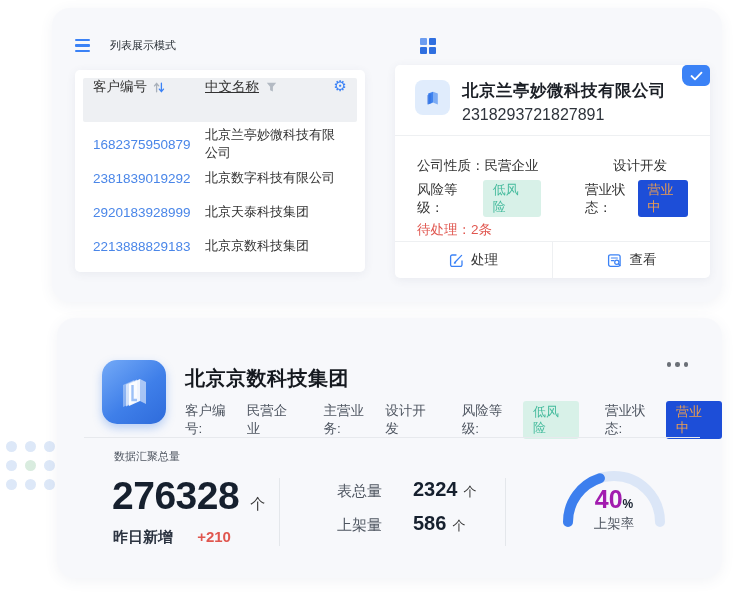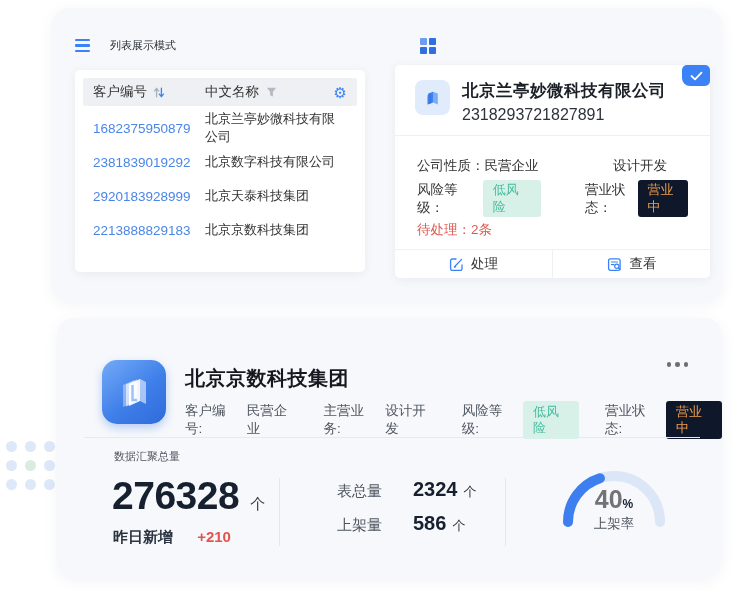--- a/index.html
+++ b/index.html
@@ -25,24 +25,24 @@
   .list-icon { display:flex; flex-direction:column; gap:3px; width:15px; }
   .list-icon i { height:2.4px; border-radius:1px; background:#3b82f6; }
   
   .grid-icon { display:grid; grid-template-columns:7px 7px; grid-gap:2px; }
   .grid-icon i { width:7px; height:7px; border-radius:1px; background:#2f6fe0; }
   .grid-icon i:first-child { background:#6d9df0; }
 
   
   .table-card { position:absolute; left:23px; top:62px; width:290px; height:202px;
     background:#fff; border-radius:5px; box-shadow:0 2px 10px rgba(60,80,120,.08); }
-  .t-head { margin:8px 8px 0; height:28px; background:#eef0f3; border-radius:2px;
-    display:flex; align-items:center; padding:0 10px; font-size:13.5px; color:#333; }
+  .t-head { margin:8px 8px 0; height:44px; background:#eef0f3; border-radius:2px;
+    display:flex; align-items:flex-start; padding:0 10px; font-size:13.5px; color:#333; }
   .t-col-id { width:112px; display:flex; align-items:center; gap:6px; }
-  .t-col-name { flex:1; display:flex; align-items:center; gap:7px; }
+  .t-col-name { flex:1; display:flex; align-items:center; gap:7px;text-decoration:underline; }
   .gear { font-size:15px; color:#3b82f6; line-height:1; cursor:pointer; }
   .t-body { padding:5px 8px 0; }
   .t-row { height:34px; display:flex; align-items:center; padding:0 10px; font-size:13.5px; }
   .t-id { width:112px; color:#4a86e8; }
   .t-name { flex:1; color:#333; font-size:13px; }
 
   
   .company-card { position:absolute; left:343px; top:57px; width:315px; height:213px;
     background:#fff; border-radius:5px; box-shadow:0 2px 10px rgba(60,80,120,.08); }
   .check-tag { position:absolute; top:0; right:0; width:28px; height:21px;
@@ -54,22 +54,22 @@
   .card-title { font-size:16.5px; font-weight:bold; color:#1b1f26; letter-spacing:.5px; }
   .card-code { font-size:16px; color:#2e333b; margin-top:4px; }
   .card-divider { border-top:1px solid #eef0f2; margin:11px 0 0; }
   .card-fields { padding:13px 22px 0; font-size:13.5px; color:#333; }
   .cf-row { display:flex; height:33px; align-items:center;gap:44px; }
   .cf-item { display:flex; align-items:center; }
   .cf-item.first { width:152px; }
   .pending { padding-left:22px; margin-top:6px; font-size:13.5px; color:#e0564f; }
   .badge { display:inline-block; padding:2.5px 10px; border-radius:3px; font-size:13px; line-height:1.25; }
   .badge.green { background:#d8f1e8; color:#45bb9d; }
-  .badge.orange { background:#0f172a; color:#ee9e4f; }
-  .card-actions { position:absolute; left:0; right:0; bottom:0; height:29px;
+  .badge.orange { background:#1d4ed8; color:#ee9e4f; }
+  .card-actions { position:absolute; left:0; right:0; bottom:0; height:37px;
     border-top:1px solid #eef0f2; display:flex; }
   .action-btn { flex:1; display:flex; align-items:center; justify-content:center;
     gap:7px; font-size:13.5px; color:#333; cursor:pointer; }
   .action-btn.first { border-right:1px solid #eef0f2; }
 
   
   .bottom-container { position:absolute; left:57px; top:318px; width:665px; height:260px;
     background:#f7f8fb; border-radius:18px; box-shadow:0 3px 14px rgba(70,90,130,.07); }
   .big-logo { position:absolute; left:45px; top:42px; width:64px; height:64px;
     border-radius:15px; background:linear-gradient(140deg,#74aaf7 0%,#3f7fe9 55%,#2e6bdb 100%);
@@ -94,21 +94,21 @@
   .vdiv.one { left:222px; } .vdiv.two { left:448px; }
   .pair-block { position:absolute; left:280px; top:160px; }
   .pair { display:flex; align-items:baseline; height:34px; }
   .pair .lbl { font-size:15px; color:#4e5560; width:62px; }
   .pair .val { font-size:20px; font-weight:bold; color:#16202e; margin-left:14px; }
   .pair .unit { font-size:13px; color:#333; margin-left:6px; }
 
   .gauge { position:absolute; left:498px; top:146px; width:118px; height:70px; }
   .gauge svg { position:absolute; left:0; top:0; }
   .gauge-text { position:absolute; left:0; right:0; top:21px; text-align:center; }
-  .gauge-val { font-size:25px; font-weight:bold; color:#737373; }
+  .gauge-val { font-size:25px; font-weight:bold; color:#a21caf; }
   .gauge-pct { font-size:12px; font-weight:bold; color:#16202e; }
   .gauge-lbl { font-size:13.5px; color:#4e5560; margin-top:1px; }
 </style>
 </head>
 <body>
 
 <div class="stage">
 
   <div class="deco-dots">
     <i></i>

